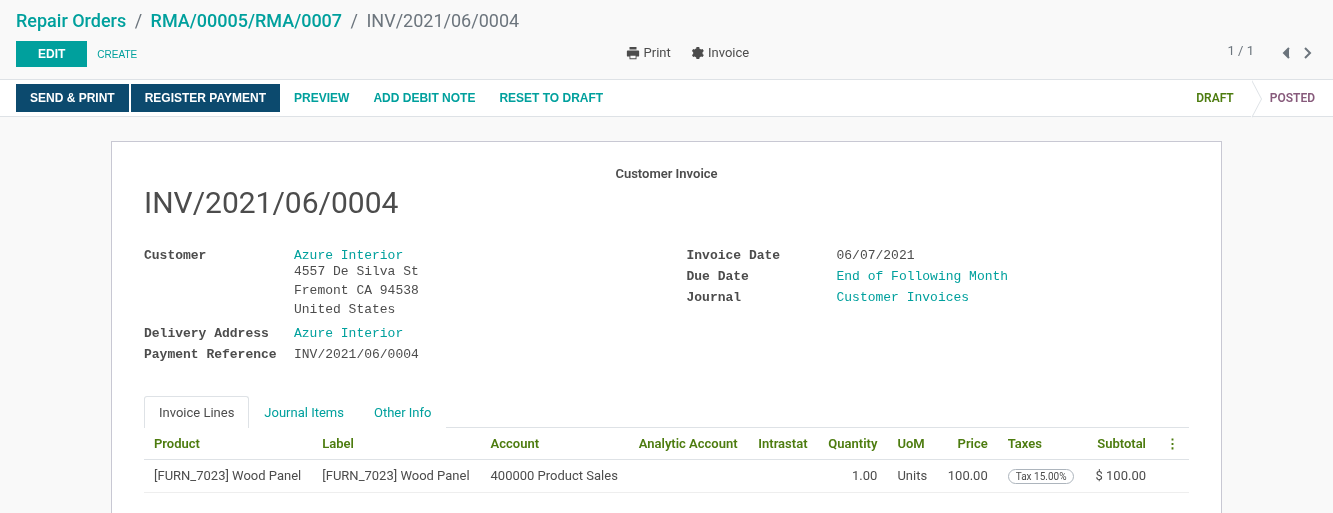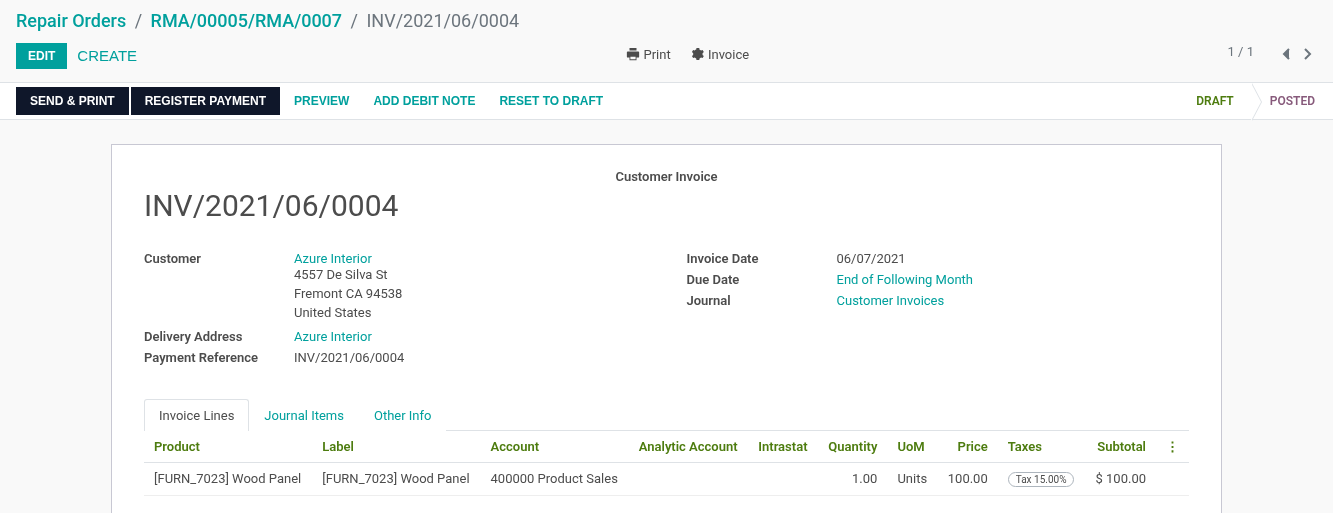--- a/index.html
+++ b/index.html
@@ -4,47 +4,47 @@
 <style>
 * { margin: 0; padding: 0; box-sizing: border-box; }
 body { font-family: -apple-system, BlinkMacSystemFont, "Segoe UI", Roboto, sans-serif; font-size: 13px; color: #4c4c4c; background: #f9f9f9; width: 1333px; }
 
 .breadcrumb { padding: 10px 16px 6px; font-size: 18px; color: #6c757d; }
 .breadcrumb a { color: #00a09d; text-decoration: none; font-weight: 500; }
 .breadcrumb .sep { color: #6c757d; margin: 0 4px; }
 .breadcrumb .current { color: #6c757d; }
 
 .control-panel { display: flex; align-items: center; padding: 4px 16px 12px; }
-.btn-primary { background: #00a09d; color: #fff; border: none; padding: 6px 12px; font-size: 12px; font-weight: 600; cursor: pointer; }
-.btn-link { background: none; border: none; color: #00a09d; font-size: 15px; font-weight: 500; cursor: pointer; padding: 6px 10px; }
+.btn-primary { background: #00a09d; color: #fff; border: none; padding: 6px 22px; font-size: 12px; font-weight: 600; cursor: pointer; }
+.btn-link { background: none; border: none; color: #00a09d; font-size: 10px; font-weight: 500; cursor: pointer; padding: 6px 10px; }
 .cp-center { flex: 1; text-align: center; }
 .cp-action { display: inline-flex; align-items: center; gap: 4px; color: #4c4c4c; cursor: pointer; margin: 0 8px; font-size: 13px; }
 .cp-right { display: flex; align-items: flex-start; gap: 23px; color: #6c757d; }
 .pager-nav { display: inline-flex; }
 .pager-btn { border: none; background: none; cursor: pointer; color: #6c757d; padding: 2px; }
 
 .status-bar { display: flex; align-items: center; background: #fff; border-top: 1px solid #dee2e6; border-bottom: 1px solid #dee2e6; padding: 0 0 0 16px; height: 38px; }
-.status-bar .action-btn { background: #0f172a; color: #fff; border: none; padding: 0 14px; height: 28px; font-size: 12px; font-weight: 600; cursor: pointer; margin-right: 2px; }
+.status-bar .action-btn { background: #0c4a6e; color: #fff; border: none; padding: 0 14px; height: 28px; font-size: 12px; font-weight: 600; cursor: pointer; margin-right: 2px; }
 .status-bar .link-btn { background: none; border: none; color: #00a09d; font-size: 12px; font-weight: 600; cursor: pointer; padding: 0 12px; height: 28px; }
 .status-track { margin-left: auto; display: flex; align-items: stretch; height: 100%; }
 .status-step { display: flex; align-items: center; padding: 0 18px; font-size: 12px; font-weight: 600; color: #4d7c0f; position: relative; }
 .status-step.active { color: #875a7b; }
 .status-step::after { content: ""; position: absolute; right: -9px; top: 0; width: 0; height: 0; border-top: 19px solid transparent; border-bottom: 19px solid transparent; border-left: 10px solid #fff; z-index: 2; }
 .status-step::before { content: ""; position: absolute; right: -10px; top: 0; width: 0; height: 0; border-top: 19px solid transparent; border-bottom: 19px solid transparent; border-left: 10px solid #dee2e6; z-index: 1; }
 .status-step:last-child::after, .status-step:last-child::before { display: none; }
 
 .sheet-bg { padding: 24px 111px 0; }
 .sheet { background: #fff; border: 1px solid #c8c8d3; padding: 24px 32px; min-height: 380px; }
 
 .oe_title .label { font-size: 13px; font-weight: 600; color: #4c4c4c; text-align: center; }
 .oe_title h1 { font-size: 30px; font-weight: 400; color: #4c4c4c; margin-top: 4px; margin-bottom: 28px; }
 
 .group-row { display: flex; gap: 40px; }
 .group { flex: 1; }
-.field-row { display: flex; margin-bottom: 6px; align-items: flex-start; }
+.field-row { display: flex; margin-bottom: 6px; align-items: flex-start; font-family: Liberation Mono, monospace; }
 .field-label { width: 150px; font-weight: 600; color: #4c4c4c; padding-top: 0; }
 .field-value { flex: 1; color: #4c4c4c; }
 .field-value .link { color: #00a09d; cursor: pointer; }
 .field-value .addr-line { line-height: 1.45; }
 
 .notebook { margin-top: 28px; }
 .tabs { display: flex; border-bottom: 1px solid #dee2e6; }
 .tab { border: 1px solid transparent; border-bottom: none; padding: 8px 14px; cursor: pointer; color: #00a09d; background: #fff; margin-bottom: -1px; font-size: 13px; }
 .tab.active { border-color: #dee2e6; color: #4c4c4c; border-radius: 3px 3px 0 0; }
 

